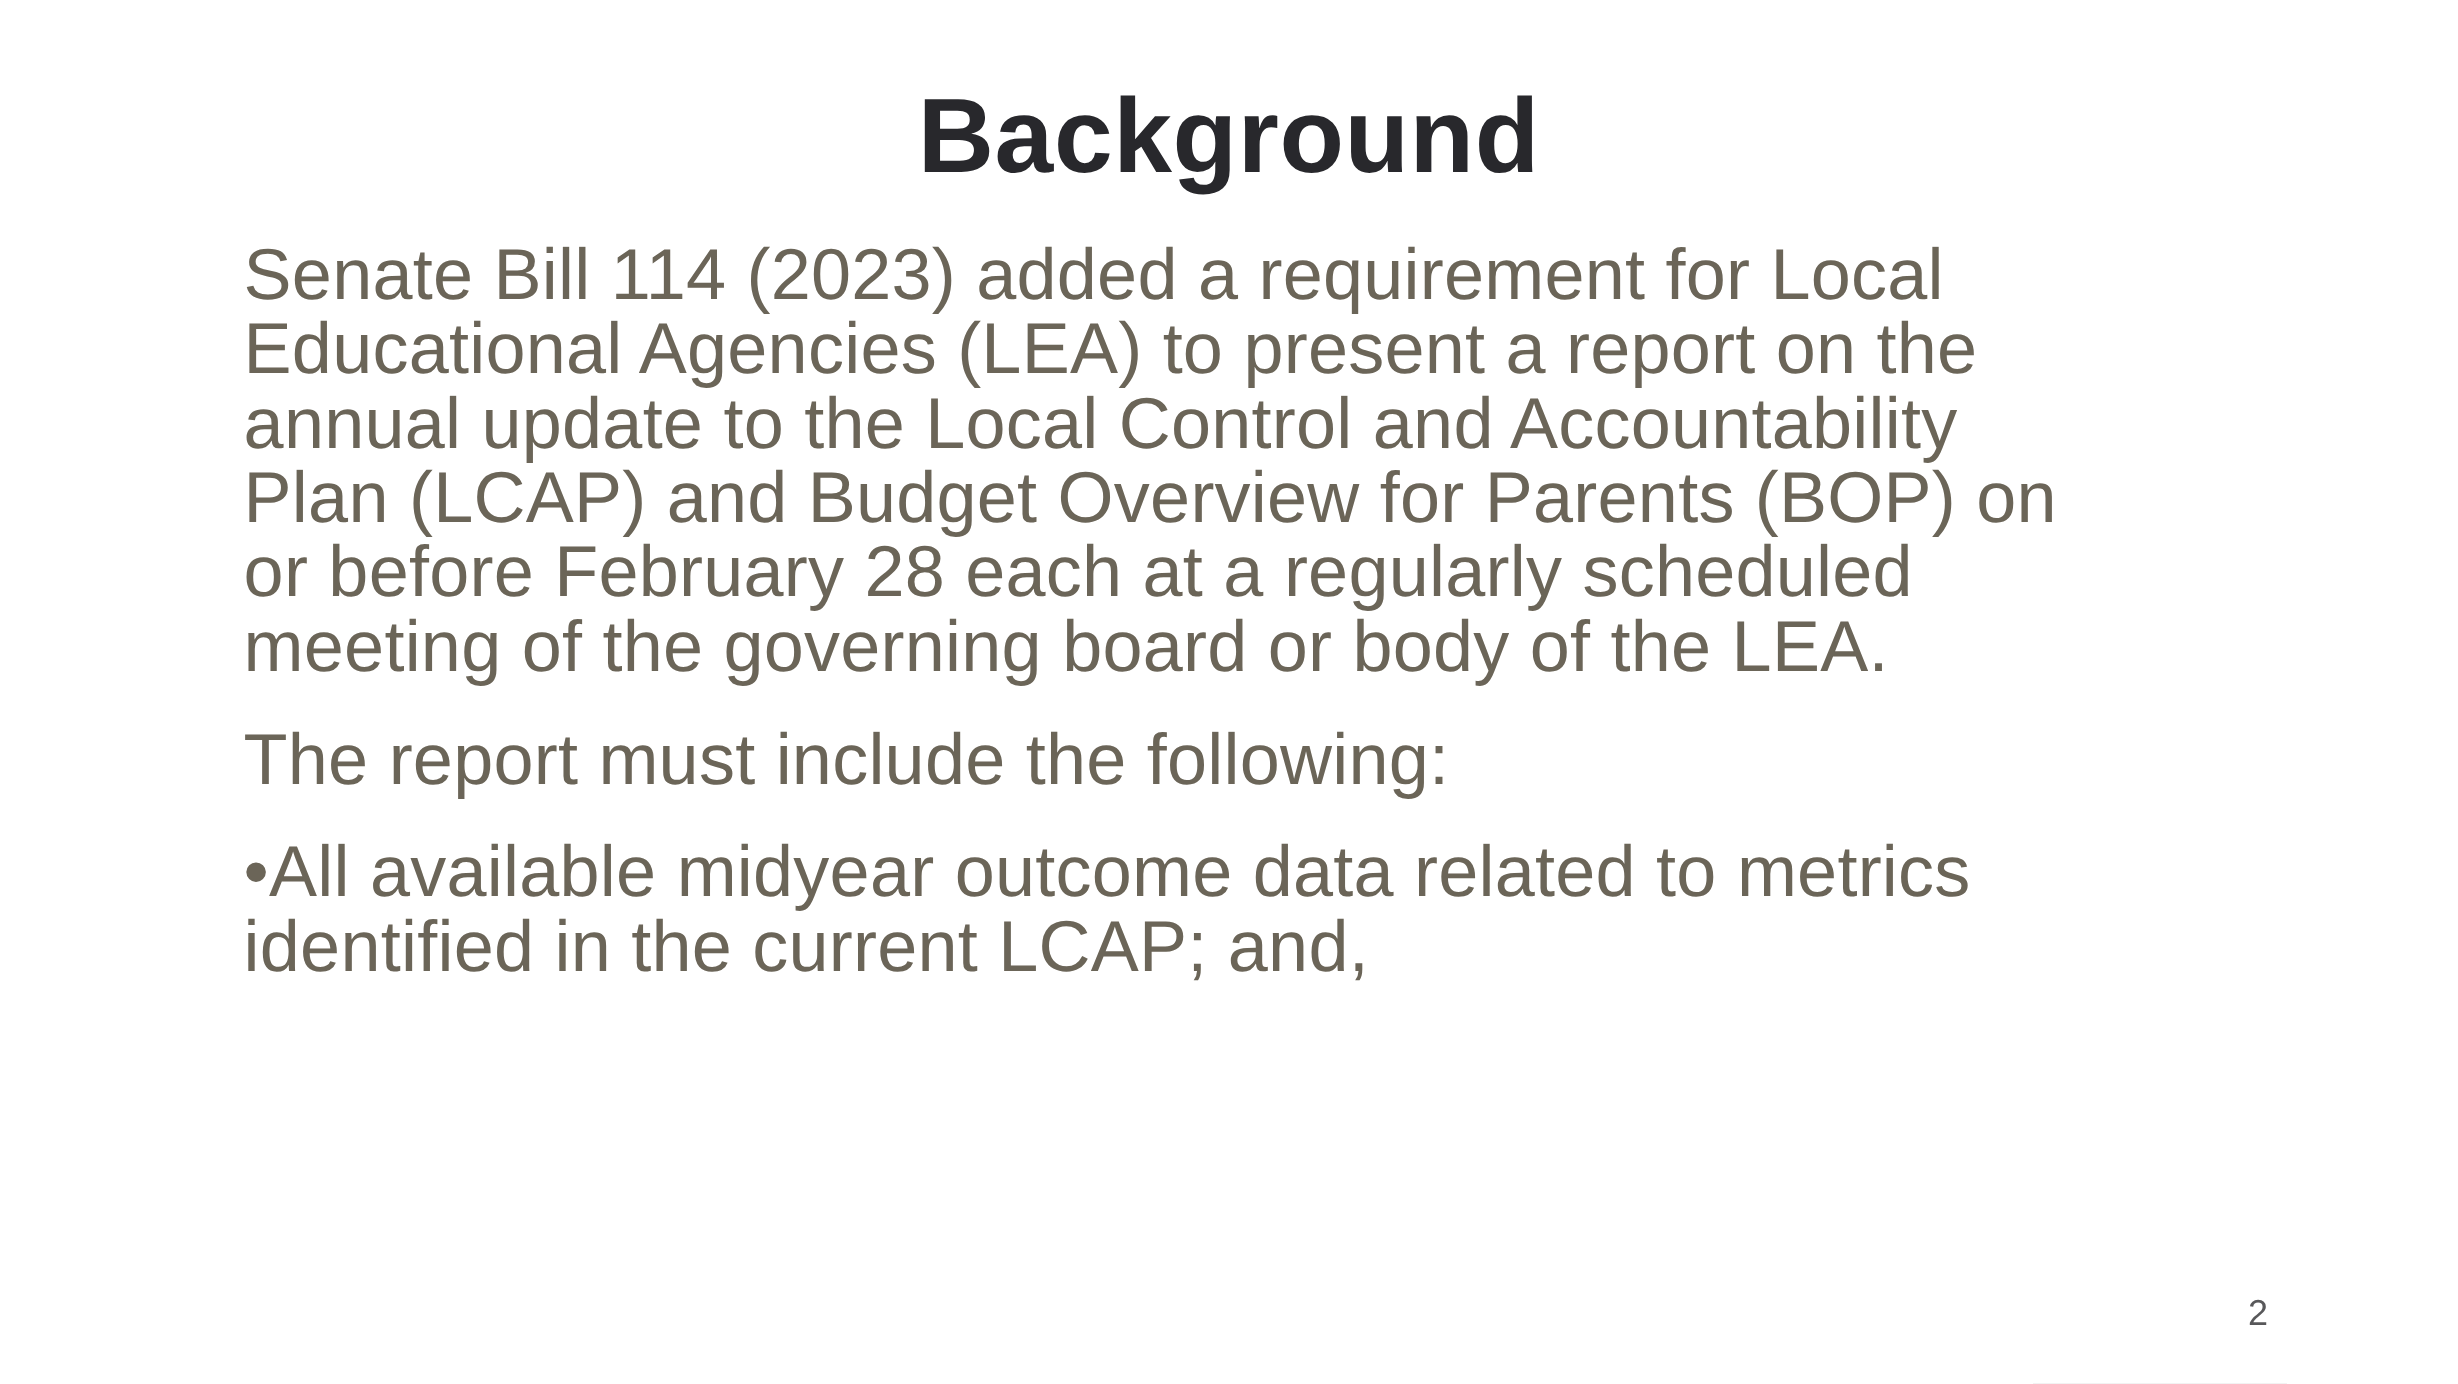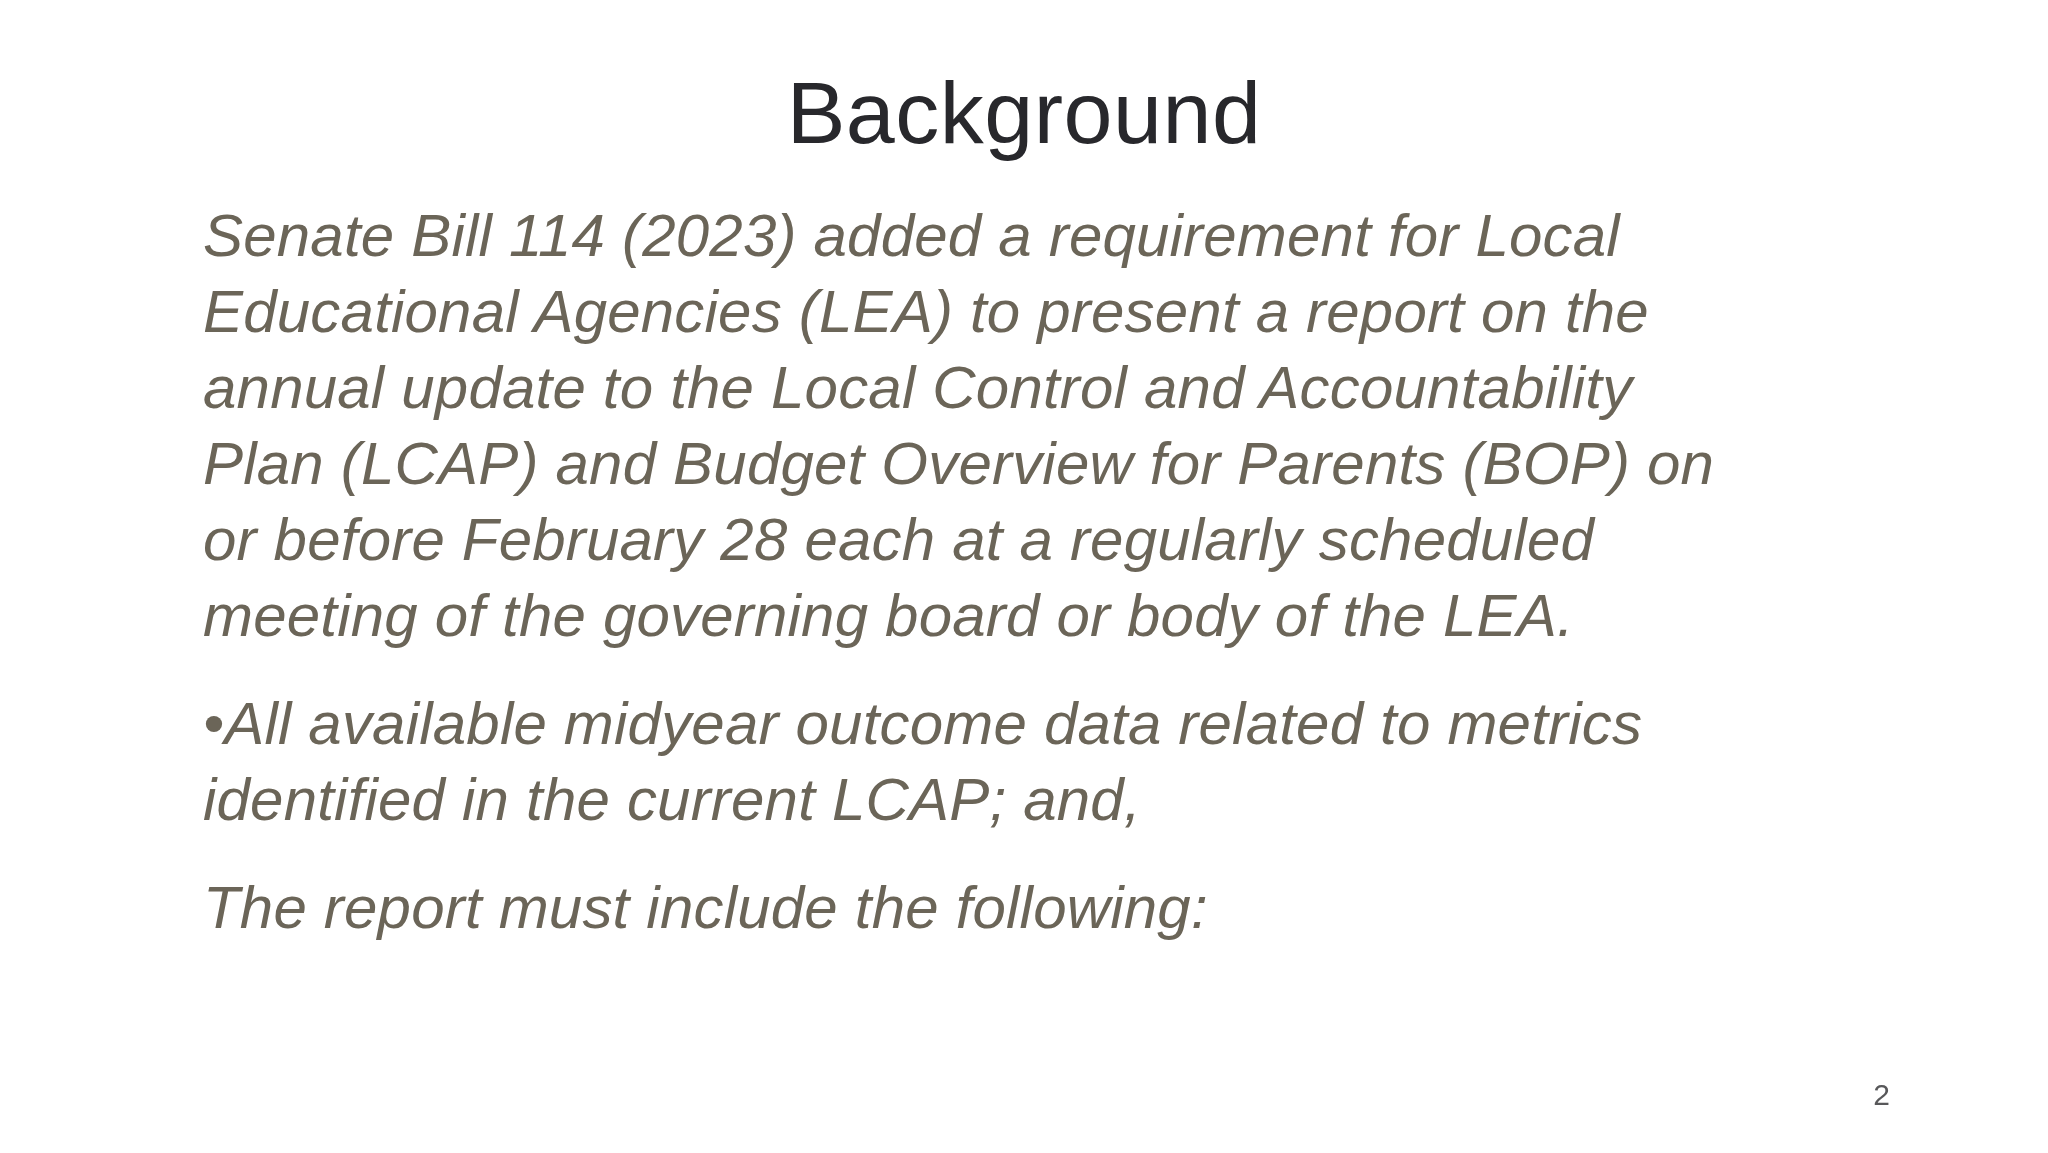--- a/index.html
+++ b/index.html
@@ -16,34 +16,33 @@
     font-family: "Liberation Sans", "DejaVu Sans", sans-serif;
   }
   .slide-title {
     position: absolute;
     top: 62px;
     left: 0;
     width: 2048px;
     margin: 0;
     text-align: center;
     font-size: 88px;
-    font-weight: normal;
+    font-weight: bold;
     letter-spacing: 0.5px;
     color: #28282c;
   }
   .slide-body {
     position: absolute;
     top: 198px;
     left: 203px;
     width: 1680px;
     color: #6b6558;
     font-size: 60px;
-    line-height: 76px;
+    line-height: 62px;
     letter-spacing: 0.2px;
-    font-style: italic;
   }
   .slide-body p {
     margin: 0 0 32px 0;
     white-space: pre-line; 
   }
   .page-number {
     position: absolute;
     top: 1078px;
     right: 158px;
     font-size: 30px;
@@ -57,20 +56,20 @@
 
   <h1 class="slide-title">Background</h1>
 
   <div class="slide-body">
     <p>Senate Bill 114 (2023) added a requirement for Local
 Educational Agencies (LEA) to present a report on the
 annual update to the Local Control and Accountability
 Plan (LCAP) and Budget Overview for Parents (BOP) on
 or before February 28 each at a regularly scheduled
 meeting of the governing board or body of the LEA.</p>
+    <p>The report must include the following:</p>
     <p>•All available midyear outcome data related to metrics
 identified in the current LCAP; and,</p>
-    <p>The report must include the following:</p>
   </div>
 
   <div class="page-number">2</div>
 
 </div>
 
 </body></html>

